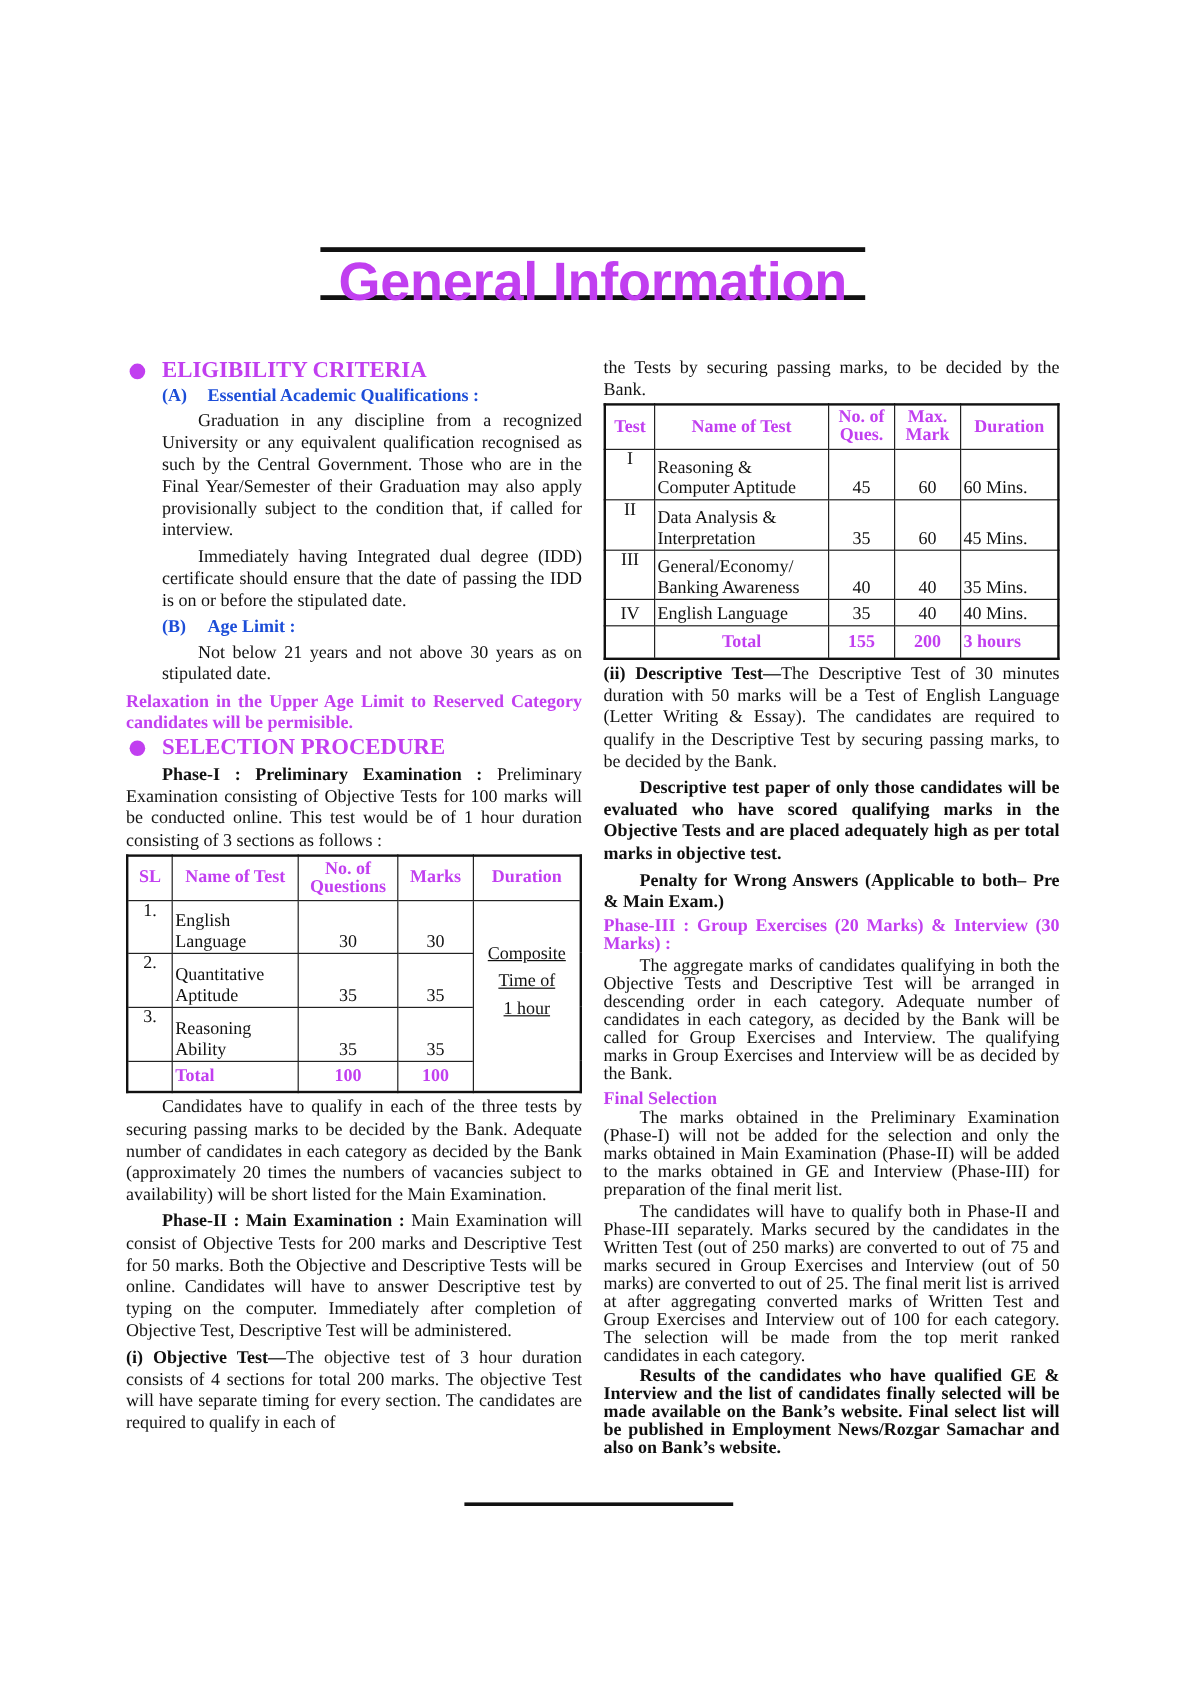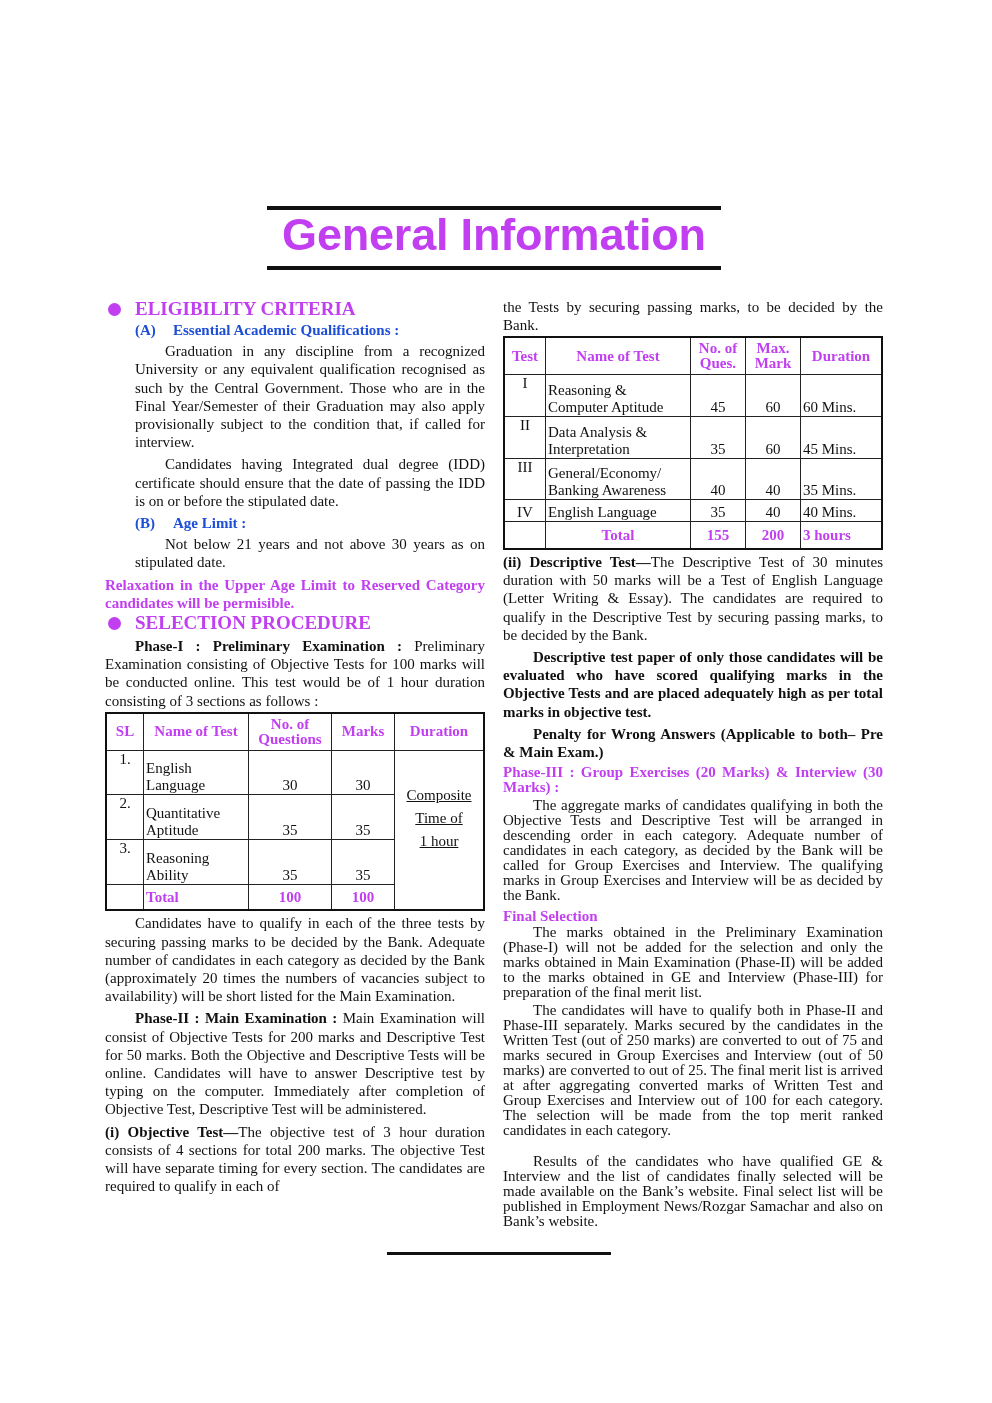--- a/index.html
+++ b/index.html
@@ -2,21 +2,21 @@
 <html><head>
   <meta charset="utf-8">
   <style>
     html, body { margin: 0; padding: 0; background: #ffffff; }
     body {
       width: 992px; height: 1403px; position: relative; overflow: hidden;
       font-family: "Liberation Serif", "DejaVu Serif", serif;
       color: #111;
     }
     .title-block {
-      position: absolute; left: 267px; top: 206px; width: 454px; height: 64px;
+      position: absolute; left: 267px; top: 206px; width: 454px; height: 44px;
       border-top: 4px solid #111; border-bottom: 4px solid #111;
       box-sizing: border-box; text-align: center;
     }
     .title-block h1 {
       margin: 0; font-family: "Liberation Sans", "DejaVu Sans", sans-serif;
       font-weight: bold; font-size: 45px; line-height: 50px; color: #c13ff0;
       letter-spacing: -0.2px;
     }
     .col { position: absolute; top: 298px; width: 380px; font-size: 15px; line-height: 18.2px; }
     .col-left { left: 105px; }
@@ -55,21 +55,21 @@
 
 <div class="col col-left">
   <div class="sec-head">
     <span class="bullet"></span>
     <span>ELIGIBILITY CRITERIA</span>
   </div>
   <div class="sub-head">
     <span class="lbl">(A)</span><span>Essential Academic Qualifications :</span>
   </div>
   <p class="blk ind" style="margin-top:3px;">Graduation in any discipline from a recognized University or any equivalent qualification recognised as such by the Central Government. Those who are in the Final Year/Semester of their Graduation may also apply provisionally subject to the condition that, if called for interview.</p>
-  <p class="blk ind gap">Candidates having Integrated dual degree (IDD) certificate should ensure that the date of passing the IDD is on or before the stipulated date.</p>
+  <p class="blk ind gap">Immediately having Integrated dual degree (IDD) certificate should ensure that the date of passing the IDD is on or before the stipulated date.</p>
   <div class="sub-head gap">
     <span class="lbl">(B)</span><span>Age Limit :</span>
   </div>
   <p class="blk ind" style="margin-top:3px;">Not below 21 years and not above 30 years as on stipulated date.</p>
   <p class="purple b gap">Relaxation in the Upper Age Limit to Reserved Category candidates will be permisible.</p>
 
   <div class="sec-head" style="margin-top:0;">
     <span class="bullet"></span>
     <span>SELECTION PROCEDURE</span>
   </div>
@@ -180,16 +180,16 @@
   <p style="margin-top:3px;">
     <span class="b">(ii) Descriptive Test—</span><span>The Descriptive Test of 30 minutes duration with 50 marks will be a Test of English Language (Letter Writing &amp; Essay). The candidates are required to qualify in the Descriptive Test by securing passing marks, to be decided by the Bank.</span>
   </p>
   <p class="ind b gap">Descriptive test paper of only those candidates will be evaluated who have scored qualifying marks in the Objective Tests and are placed adequately high as per total marks in objective test.</p>
   <p class="ind b gap">Penalty for Wrong Answers (Applicable to both– Pre &amp; Main Exam.)</p>
   <p class="purple b gap tight">Phase-III : Group Exercises (20 Marks) &amp; Interview (30 Marks) :</p>
   <p class="ind tight" style="margin-top:3px;">The aggregate marks of candidates qualifying in both the Objective Tests and Descriptive Test will be arranged in descending order in each category. Adequate number of candidates in each category, as decided by the Bank will be called for Group Exercises and Interview. The qualifying marks in Group Exercises and Interview will be as decided by the Bank.</p>
   <p class="purple b gap">Final Selection</p>
   <p class="ind tight">The marks obtained in the Preliminary Examination (Phase-I) will not be added for the selection and only the marks obtained in Main Examination (Phase-II) will be added to the marks obtained in GE and Interview (Phase-III) for preparation of the final merit list.</p>
   <p class="ind tight" style="margin-top:3px;">The candidates will have to qualify both in Phase-II and Phase-III separately. Marks secured by the candidates in the Written Test (out of 250 marks) are converted to out of 75 and marks secured in Group Exercises and Interview (out of 50 marks) are converted to out of 25. The final merit list is arrived at after aggregating converted marks of Written Test and Group Exercises and Interview out of 100 for each category. The selection will be made from the top merit ranked candidates in each category.</p>
-  <p class="ind tight" style="margin-top:16px;">Results of the candidates who have qualified GE &amp; Interview and the list of candidates finally selected will be made available on the Bank’s website. Final select list will be published in Employment News/Rozgar Samachar and also on Bank’s website.</p>
+  <p class="ind tight" style="margin-top:2px;font-weight:bold;">Results of the candidates who have qualified GE &amp; Interview and the list of candidates finally selected will be made available on the Bank’s website. Final select list will be published in Employment News/Rozgar Samachar and also on Bank’s website.</p>
 </div>
 
 <div class="rule-bottom"></div>
 
 </body></html>

